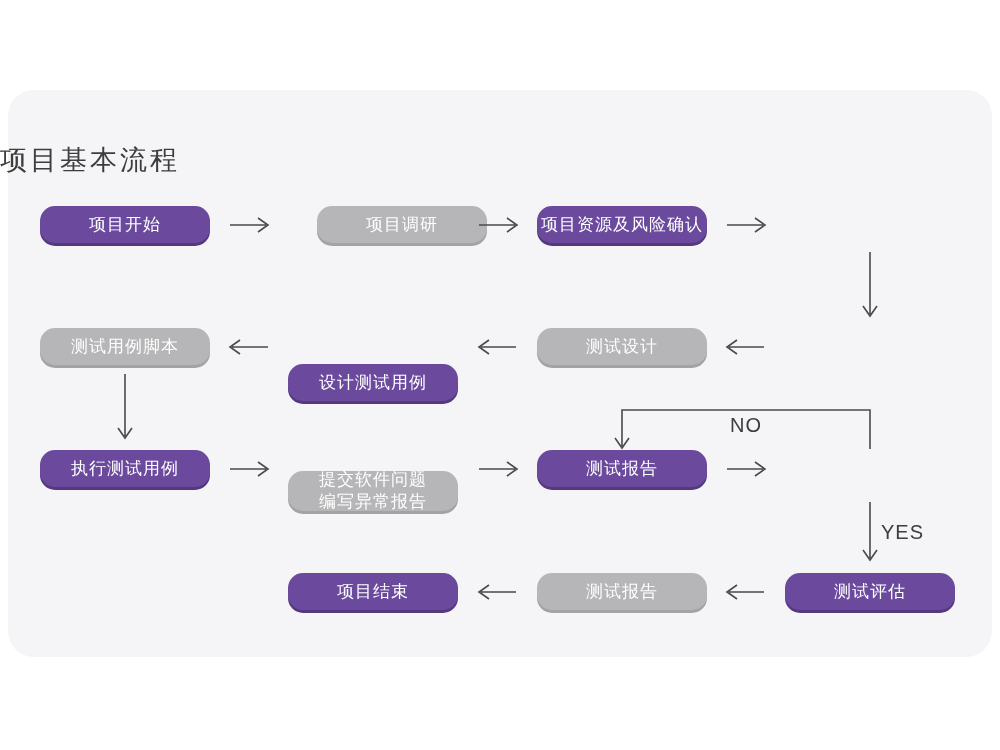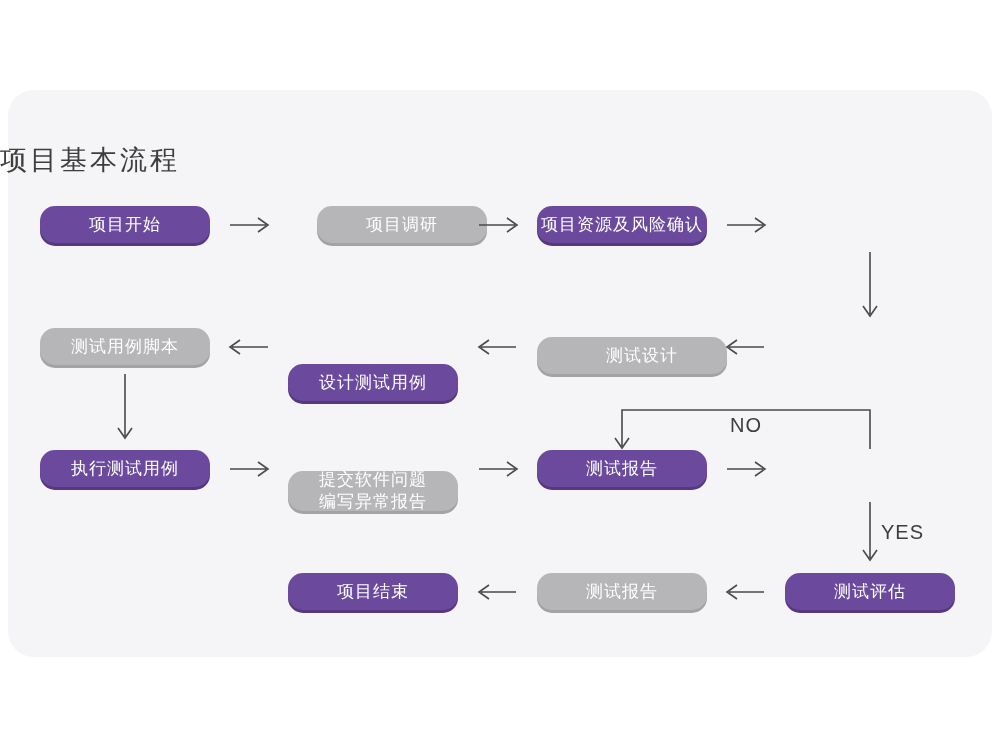--- a/index.html
+++ b/index.html
@@ -49,21 +49,21 @@
   <div class="node purple" style="left:537px;top:206px;">
       <span class="label">项目资源及风险确认</span>
     </div>
 
   <div class="node gray" style="left:40px;top:328px;">
       <span class="label">测试用例脚本</span>
     </div>
   <div class="node purple" style="left:288px;top:328px;margin-top:36px;">
       <span class="label">设计测试用例</span>
     </div>
-  <div class="node gray" style="left:537px;top:337px;padding-left:20px;">
+  <div class="node gray" style="left:537px;top:328px;">
       <span class="label">测试设计</span>
     </div>
 
   <div class="node purple" style="left:40px;top:450px;">
       <span class="label">执行测试用例</span>
     </div>
   <div class="node gray tall" style="left:288px;top:445px;">
       <span class="label">提交软件问题
 编写异常报告</span>
     </div>

